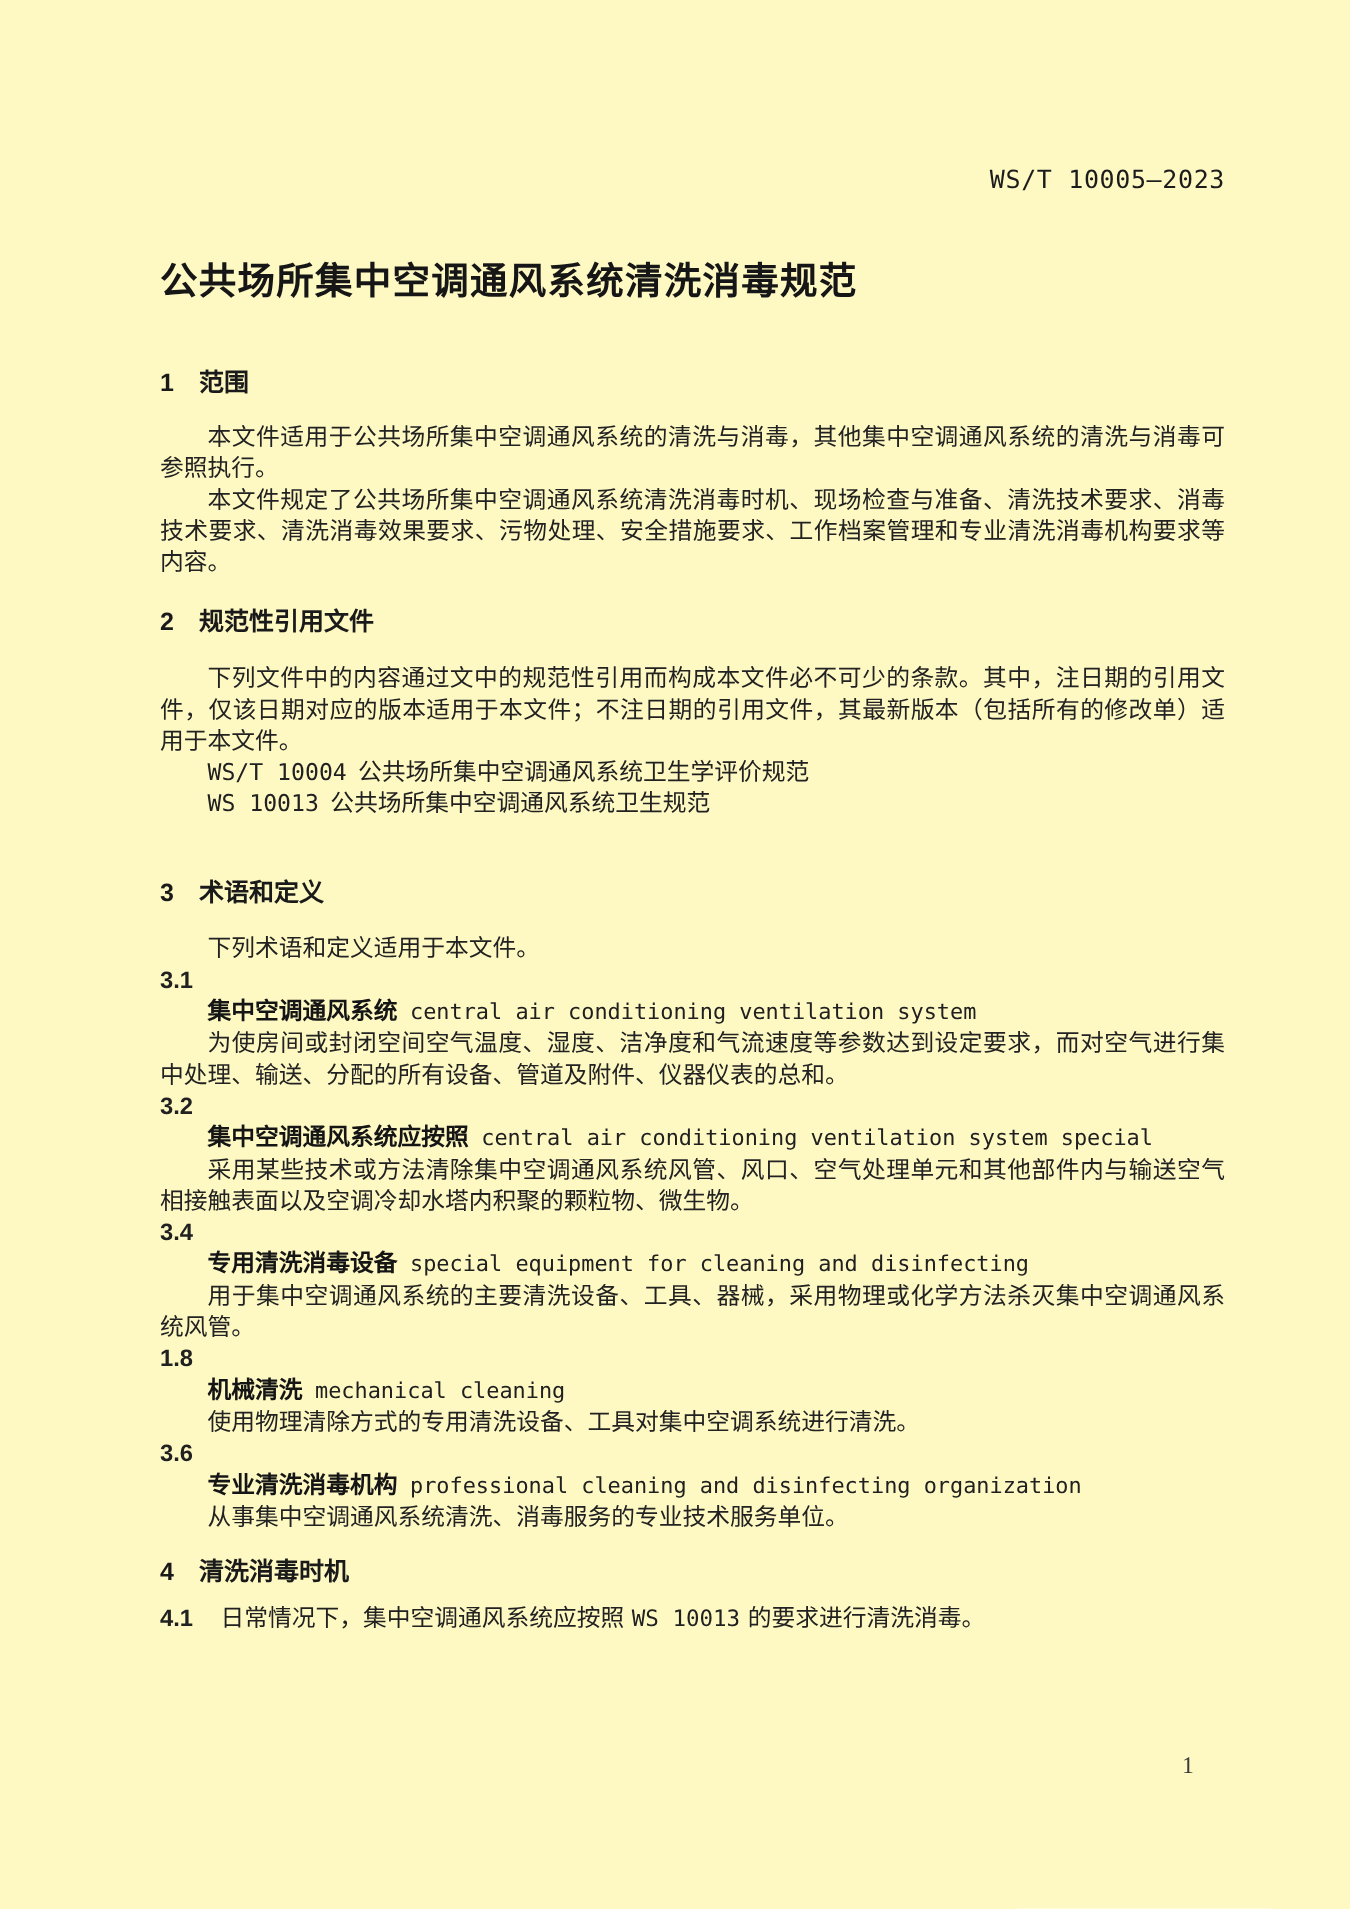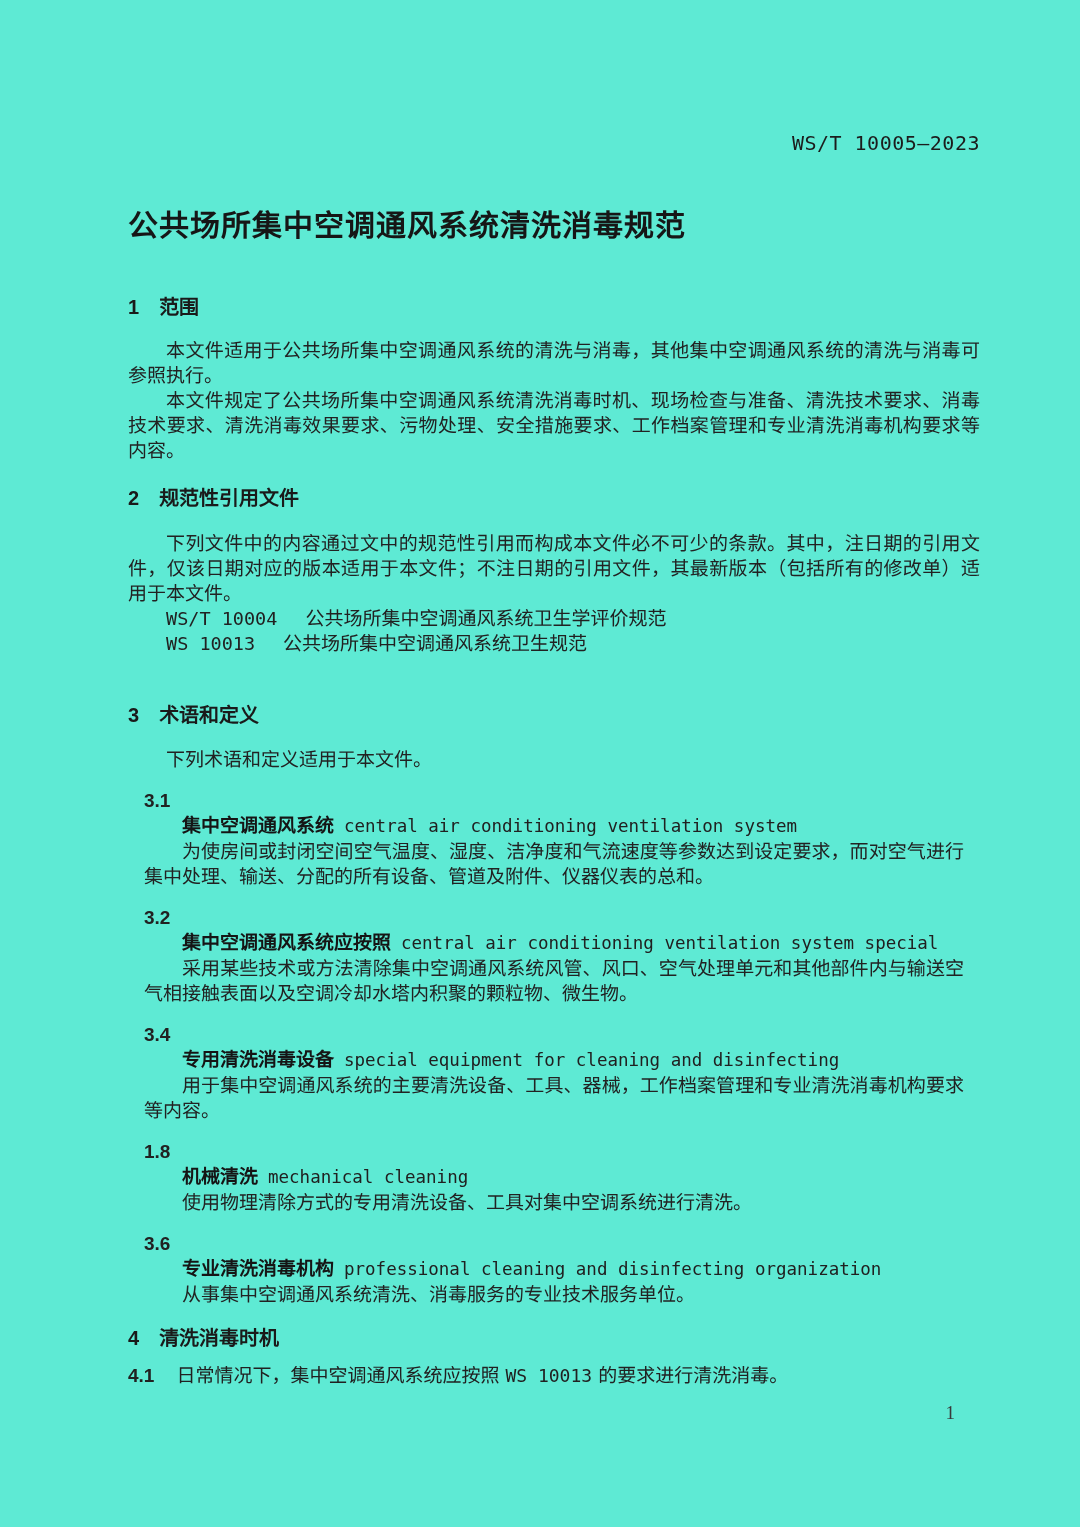--- a/index.html
+++ b/index.html
@@ -7,21 +7,21 @@
   body {
     width: 1080px; height: 1527px;
     background: #ffffff;
     font-family: "Liberation Serif", "DejaVu Serif", serif;
     color: #212121;
     -webkit-font-smoothing: antialiased;
   }
   .page {
     position: relative;
     width: 1080px; height: 1527px;
-    background: #5eead4;
+    background: #fef9c3;
     overflow: hidden;
   }
   .content {
     padding: 130px 100px 0 128px; 
   }
 
   
   .doc-code {
     text-align: right;
     font-family: "DejaVu Sans Mono", "Liberation Mono", monospace;
@@ -70,26 +70,26 @@
   
   .ref-line {
     margin: 0;
     padding-left: 2em;
     font-size: 19px;
     line-height: 25px;
   }
   .ref-code {
     font-family: "DejaVu Sans Mono", "Liberation Mono", monospace;
     font-size: 18.5px;
-    margin-right: 28px;
+    margin-right: 9px;
     white-space: nowrap;
   }
 
   
-  .term-block { margin: 16px; }
+  .term-block { margin: 0; }
   .term-no {
     font-family: "Liberation Sans", "DejaVu Sans", sans-serif;
     font-weight: 600;
     font-size: 19px;
     line-height: 25px;
   }
   .term-line {
     padding-left: 2em;
     font-size: 19px;
     line-height: 25px;
@@ -180,21 +180,21 @@
       </div>
       <p class="para indent">采用某些技术或方法清除集中空调通风系统风管、风口、空气处理单元和其他部件内与输送空气相接触表面以及空调冷却水塔内积聚的颗粒物、微生物。</p>
     </div>
 
 
     <div class="term-block">
       <div class="term-no">3.4</div>
       <div class="term-line">
         <span class="term-zh">专用清洗消毒设备</span><span class="term-en">special equipment for cleaning and disinfecting</span>
       </div>
-      <p class="para indent">用于集中空调通风系统的主要清洗设备、工具、器械，工作档案管理和专业清洗消毒机构要求等内容。</p>
+      <p class="para indent">用于集中空调通风系统的主要清洗设备、工具、器械，采用物理或化学方法杀灭集中空调通风系统风管。</p>
     </div>
 
     <div class="term-block">
       <div class="term-no">1.8</div>
       <div class="term-line">
         <span class="term-zh">机械清洗</span><span class="term-en">mechanical cleaning</span>
       </div>
       <p class="para indent">使用物理清除方式的专用清洗设备、工具对集中空调系统进行清洗。</p>
     </div>
 

